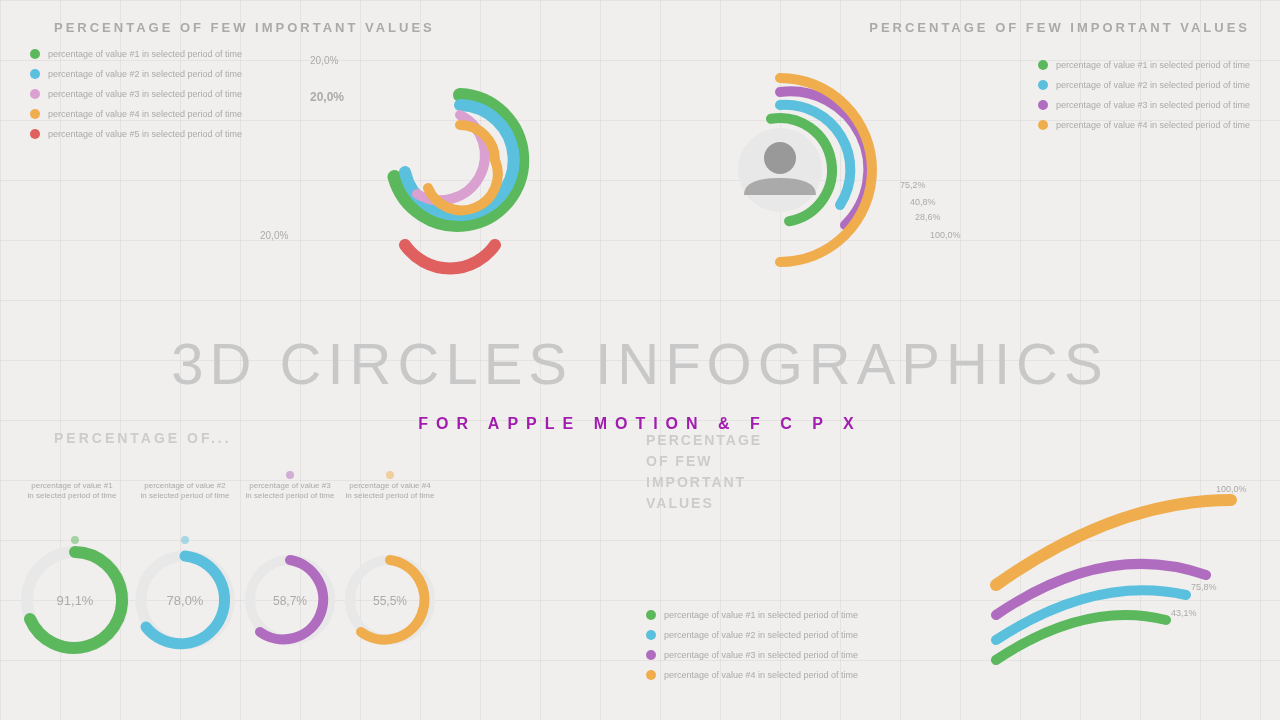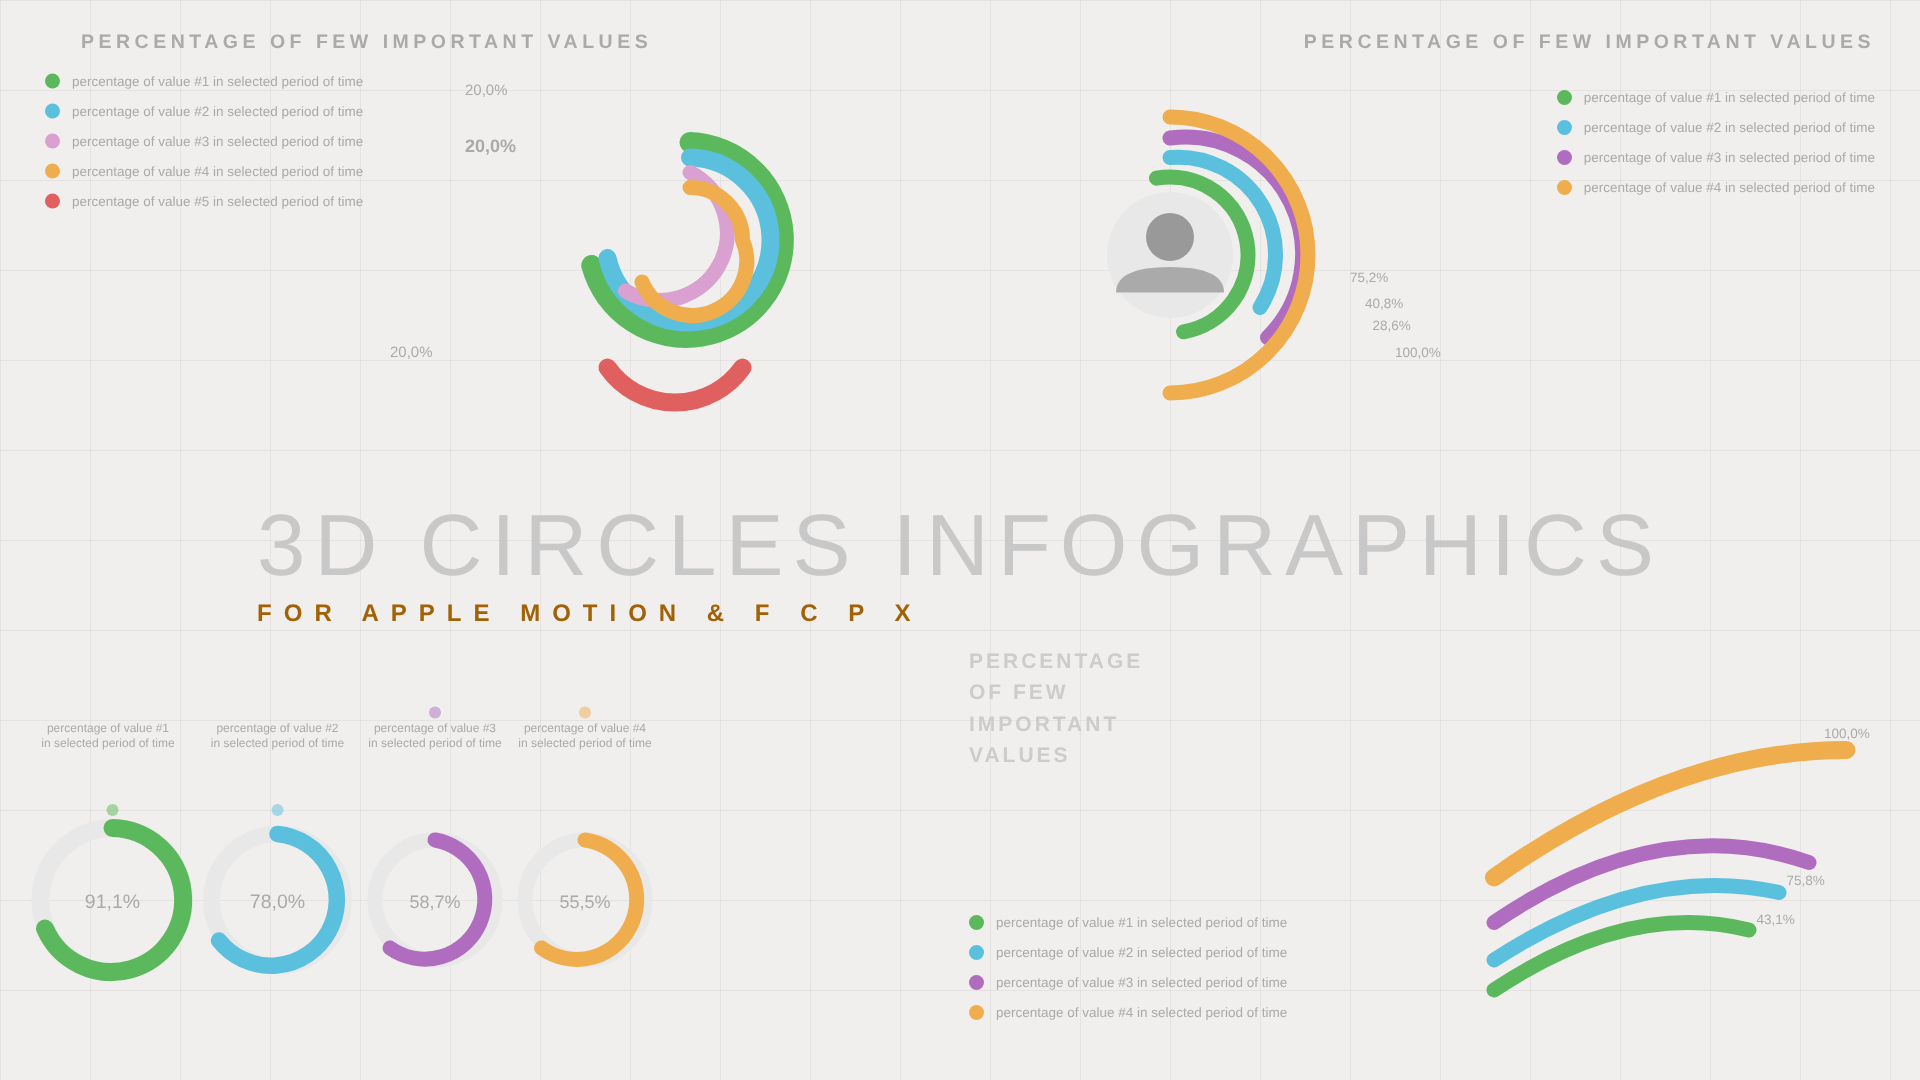--- a/index.html
+++ b/index.html
@@ -22,38 +22,38 @@
         linear-gradient(90deg, rgba(180,180,180,0.2) 1px, transparent 1px);
       background-size: 60px 60px;
       pointer-events: none;
     }
 
     .main-title {
       position: absolute;
       top: 330px;
       left: 50%;
       transform: translateX(-50%);
-      text-align: left;
+      text-align: center;
       z-index: 10;
     }
 
     .main-title h1 {
       font-size: 58px;
       font-weight: 300;
       color: #c8c8c8;
       letter-spacing: 6px;
       white-space: nowrap;
     }
 
     .main-title h2 {
       font-size: 16px;
       font-weight: 700;
-      color: #a16207;
+      color: #a21caf;
       letter-spacing: 8px;
-      margin-top: 4px;
+      margin-top: 18px;
     }
 
     
     .panel-top-left {
       position: absolute;
       top: 0;
       left: 0;
       width: 580px;
       height: 310px;
       padding: 20px 30px;
@@ -243,20 +243,21 @@
       <span class="legend-text">percentage of value #3 in selected period of time</span>
     </div>
     <div class="legend-item">
       <div class="legend-dot" style="background:#f0ad4e;"></div>
       <span class="legend-text">percentage of value #4 in selected period of time</span>
     </div>
   </div>
 </div>
 
 <div class="panel-bottom-left">
+  <div class="panel-title" style="color:#ccc;font-size:14px;">PERCENTAGE OF...</div>
 
   <svg style="position:absolute;top:50px;left:10px;" width="580" height="240" viewBox="0 0 580 240">
 
     <text x="62" y="28" text-anchor="middle" font-size="8" fill="#aaa">percentage of value #1</text>
     <text x="62" y="38" text-anchor="middle" font-size="8" fill="#aaa">in selected period of time</text>
     <circle cx="65" cy="140" r="48" fill="none" stroke="#e8e8e8" stroke-width="12"></circle>
     <path d="M65,92 A48,48 0 1,1 20,159" fill="none" stroke="#5cb85c" stroke-width="12" stroke-linecap="round"></path>
     <text x="65" y="145" text-anchor="middle" font-size="13" fill="#aaa" font-weight="300">91,1%</text>
 
     <text x="175" y="28" text-anchor="middle" font-size="8" fill="#aaa">percentage of value #2</text>

